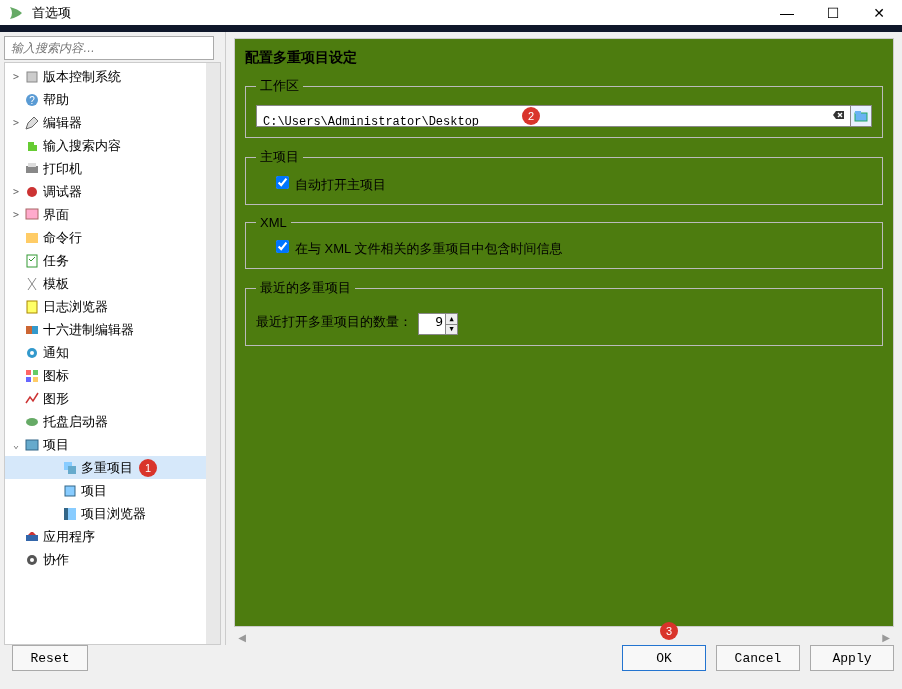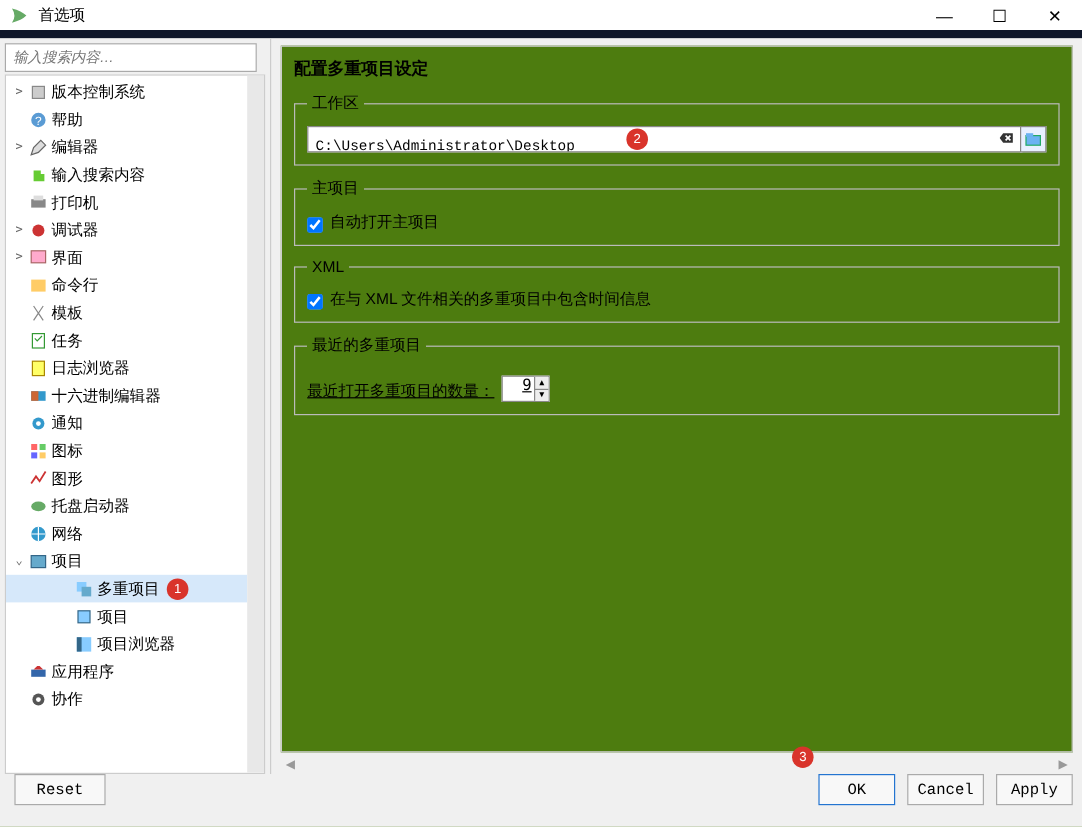--- a/index.html
+++ b/index.html
@@ -156,29 +156,29 @@
   .browse-btn {
     width: 22px; height: 22px;
     margin-left: 2px;
     border: 1px solid #888;
     background: #e8f0ff;
     display: flex;
     align-items: center; justify-content: center;
   }
   .chk-row {
     display: flex;
-    align-items: flex-end;
+    align-items: flex-start;
+    margin-left: 20px;
   }
   .chk-row input[type=checkbox] {
     margin-right: 6px;
   }
   .num-row {
-    display: flex; align-items: flex-end;
+    display: flex; align-items: flex-start;
     margin-top: 6px;
-    text-decoration: underline;
   }
   .num-row .spin {
     width: 40px;
     height: 22px;
     border: 1px solid #888;
     background: #fff;
     text-align: right;
     padding-right: 14px;
     font-family: monospace;
     position: relative;
@@ -219,21 +219,21 @@
   }
   .footer .reset-btn {
     width: 76px; height: 26px;
     border: 1px solid #aaa;
     background: #f8f8f8;
     font-family: "Courier New", monospace;
     font-size: 13px;
   }
   .footer .spacer { flex: 1; }
   .footer .btn {
-    width: 64px; height: 26px;
+    width: 84px; height: 26px;
     border: 1px solid #aaa;
     background: #f8f8f8;
     margin-left: 10px;
     font-family: "Courier New", monospace;
     font-size: 13px;
   }
   .footer .btn.primary { border: 1px solid #2374d0; }
   svg.ico { width: 16px; height: 16px; }
 </style>
 </head>
@@ -330,34 +330,34 @@
               <svg class="ico" viewBox="0 0 16 16">
                 <rect x="2" y="3" width="12" height="10" fill="#fc6"></rect>
               </svg>
             </span>
             <span>命令行</span>
           </div>
           <div class="tree-item">
             <span class="exp"></span>
             <span class="icn">
               <svg class="ico" viewBox="0 0 16 16">
-                <path d="M4 2l4 6-4 6M12 2l-4 6 4 6" stroke="#888" fill="none"></path>
-              </svg>
-            </span>
-            <span>模板</span>
-          </div>
-          <div class="tree-item">
-            <span class="exp"></span>
-            <span class="icn">
-              <svg class="ico" viewBox="0 0 16 16">
                 <rect x="3" y="2" width="10" height="12" fill="#fff" stroke="#393"></rect>
                 <path d="M5 6l2 2 4-4" stroke="#393" fill="none"></path>
               </svg>
             </span>
             <span>任务</span>
+          </div>
+          <div class="tree-item">
+            <span class="exp"></span>
+            <span class="icn">
+              <svg class="ico" viewBox="0 0 16 16">
+                <path d="M4 2l4 6-4 6M12 2l-4 6 4 6" stroke="#888" fill="none"></path>
+              </svg>
+            </span>
+            <span>模板</span>
           </div>
           <div class="tree-item">
             <span class="exp"></span>
             <span class="icn">
               <svg class="ico" viewBox="0 0 16 16">
                 <rect x="3" y="2" width="10" height="12" fill="#ff6" stroke="#a80"></rect>
               </svg>
             </span>
             <span>日志浏览器</span>
           </div>
@@ -403,30 +403,20 @@
             <span>图形</span>
           </div>
           <div class="tree-item">
             <span class="exp"></span>
             <span class="icn">
               <svg class="ico" viewBox="0 0 16 16">
                 <ellipse cx="8" cy="8" rx="6" ry="4" fill="#6a6"></ellipse>
               </svg>
             </span>
             <span>托盘启动器</span>
-          </div>
-          <div class="tree-item">
-            <span class="exp"></span>
-            <span class="icn">
-              <svg class="ico" viewBox="0 0 16 16">
-                <circle cx="8" cy="8" r="6" fill="#39c"></circle>
-                <path d="M2 8h12M8 2v12" stroke="#fff"></path>
-              </svg>
-            </span>
-            <span>网络</span>
           </div>
           <div class="tree-item">
             <span class="exp">⌄</span>
             <span class="icn">
               <svg class="ico" viewBox="0 0 16 16">
                 <rect x="2" y="3" width="12" height="10" fill="#6ac" stroke="#368"></rect>
               </svg>
             </span>
             <span>项目</span>
           </div>

